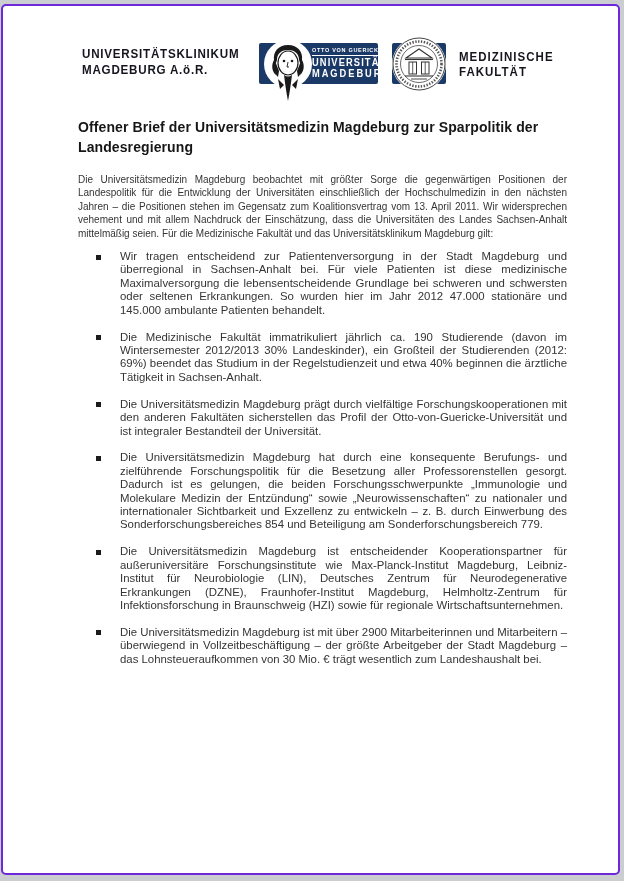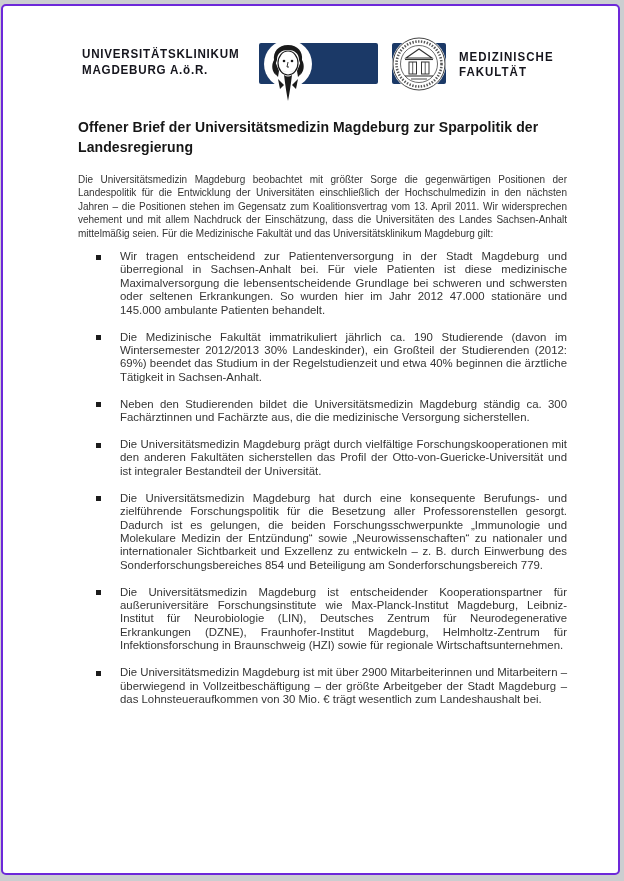--- a/index.html
+++ b/index.html
@@ -106,20 +106,25 @@
           <path d="M26 23 L25 28 L27 28" fill="none" stroke="#1a1a1a" stroke-width="0.9"></path>
 
           <path d="M19 31 Q26 35 33 31 Q30 33 26 33 Q22 33 19 31 Z" fill="#1a1a1a"></path>
 
           <path d="M22 36 Q24 52 26 62 Q28 52 30 36 Q26 39 22 36 Z" fill="#1a1a1a"></path>
 
           <path d="M16 40 L22 46 L18 50 Z" fill="#1a1a1a"></path>
           <path d="M36 40 L30 46 L34 50 Z" fill="#1a1a1a"></path>
         </svg>
       </div>
+      <div class="uni-logo-text">
+        <div class="uni-logo-line1">OTTO VON GUERICKE</div>
+        <div class="uni-logo-line2">UNIVERSITÄT</div>
+        <div class="uni-logo-line3">MAGDEBURG</div>
+      </div>
     </div>
 
     <div class="fac-logo">
       <div class="seal">
         <svg width="56" height="56" viewBox="0 0 56 56">
           <circle cx="28" cy="28" r="27" fill="#ffffff"></circle>
           <circle cx="28" cy="28" r="26" fill="none" stroke="#444444" stroke-width="1"></circle>
 
           <circle cx="28" cy="28" r="22.5" fill="none" stroke="#555555" stroke-width="2.6" stroke-dasharray="1.4 1.5"></circle>
           <circle cx="28" cy="28" r="18.5" fill="none" stroke="#444444" stroke-width="0.8"></circle>
@@ -143,21 +148,21 @@
   </div>
 
   <div class="content">
     <h1 class="doc-title">Offener Brief der Universitätsmedizin Magdeburg zur Sparpolitik der Landesregierung</h1>
 
     <p class="intro">Die Universitätsmedizin Magdeburg beobachtet mit größter Sorge die gegenwärtigen Positionen der Landespolitik für die Entwicklung der Universitäten einschließlich der Hochschulmedizin in den nächsten Jahren – die Positionen stehen im Gegensatz zum Koalitionsvertrag vom 13. April 2011. Wir widersprechen vehement und mit allem Nachdruck der Einschätzung, dass die Universitäten des Landes Sachsen-Anhalt mittelmäßig seien. Für die Medizinische Fakultät und das Universitätsklinikum Magdeburg gilt:</p>
 
     <ul class="points">
       <li><span class="sq"></span><span>Wir tragen entscheidend zur Patientenversorgung in der Stadt Magdeburg und überregional in Sachsen-Anhalt bei. Für viele Patienten ist diese medizinische Maximalversorgung die lebensentscheidende Grundlage bei schweren und schwersten oder seltenen Erkrankungen. So wurden hier im Jahr 2012 47.000 stationäre und 145.000 ambulante Patienten behandelt.</span></li>
       <li><span class="sq"></span><span>Die Medizinische Fakultät immatrikuliert jährlich ca. 190 Studierende (davon im Wintersemester 2012/2013 30% Landeskinder), ein Großteil der Studierenden (2012: 69%) beendet das Studium in der Regelstudienzeit und etwa 40% beginnen die ärztliche Tätigkeit in Sachsen-Anhalt.</span></li>
-      <li><span class="sq"></span><span>Neben den Studierenden bildet die Universitätsmedizin Magdeburg ständig ca. 300 Fachärztinnen und Fachärzte aus, die die medizinische Versorgung sicherstellen.</span></li>
+      <li><span class="sq"></span></li>
       <li><span class="sq"></span><span>Die Universitätsmedizin Magdeburg prägt durch vielfältige Forschungskooperationen mit den anderen Fakultäten sicherstellen das Profil der Otto-von-Guericke-Universität und ist integraler Bestandteil der Universität.</span></li>
       <li><span class="sq"></span><span>Die Universitätsmedizin Magdeburg hat durch eine konsequente Berufungs- und zielführende Forschungspolitik für die Besetzung aller Professorenstellen gesorgt. Dadurch ist es gelungen, die beiden Forschungsschwerpunkte „Immunologie und Molekulare Medizin der Entzündung“ sowie „Neurowissenschaften“ zu nationaler und internationaler Sichtbarkeit und Exzellenz zu entwickeln – z. B. durch Einwerbung des Sonderforschungsbereiches 854 und Beteiligung am Sonderforschungsbereich 779.</span></li>
       <li><span class="sq"></span><span>Die Universitätsmedizin Magdeburg ist entscheidender Kooperationspartner für außeruniversitäre Forschungsinstitute wie Max-Planck-Institut Magdeburg, Leibniz-Institut für Neurobiologie (LIN), Deutsches Zentrum für Neurodegenerative Erkrankungen (DZNE), Fraunhofer-Institut Magdeburg, Helmholtz-Zentrum für Infektionsforschung in Braunschweig (HZI) sowie für regionale Wirtschaftsunternehmen.</span></li>
       <li><span class="sq"></span><span>Die Universitätsmedizin Magdeburg ist mit über 2900 Mitarbeiterinnen und Mitarbeitern – überwiegend in Vollzeitbeschäftigung – der größte Arbeitgeber der Stadt Magdeburg – das Lohnsteueraufkommen von 30 Mio. € trägt wesentlich zum Landeshaushalt bei.</span></li>
     </ul>
   </div>
 
 </div>
 
 </body></html>

